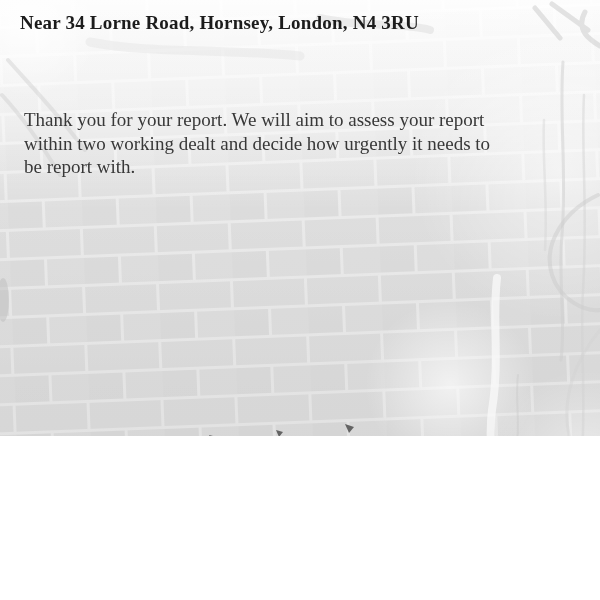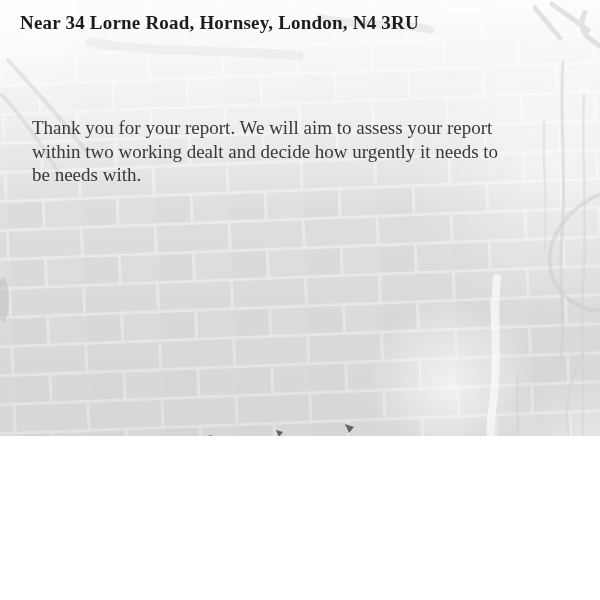--- a/index.html
+++ b/index.html
@@ -23,21 +23,21 @@
       linear-gradient(to top,rgba(118,118,118,.20),rgba(0,0,0,0) 24px),
       linear-gradient(100deg,rgba(130,130,130,.12),rgba(0,0,0,0) 45%);
     background-size:100% 100%,47px 37px,61px 43px,31px 27px,23px 19px,100% 100%,100% 100%,100% 100%;
     clip-path:polygon(0 32px,60px 30px,140px 24px,220px 16px,300px 6px,370px 10px,440px 16px,520px 22px,600px 26px,600px 98px,0 98px);
   }
   .title{
     position:absolute;left:20px;top:12px;margin:0;
     font-size:19px;font-weight:700;color:#1c1c1c;letter-spacing:.2px;white-space:nowrap;
   }
   .message{
-    position:absolute;left:16px;top:100px;margin:16px;
+    position:absolute;left:16px;top:100px;margin:8px;
     font-size:19px;font-weight:400;color:#383838;line-height:23.5px;
   }
   .message .line{white-space:nowrap;}
 </style>
 </head>
 <body>
 
 <div class="stage">
 
   <svg class="photo" viewBox="0 0 600 600" xmlns="http://www.w3.org/2000/svg" aria-hidden="true">
@@ -120,16 +120,16 @@
     <ellipse cx="3" cy="300" rx="6" ry="22" fill="#bdbdbd" opacity="0.5"></ellipse>
   </svg>
 
   <div class="gravel"></div>
 
   <h1 class="title">Near 34 Lorne Road, Hornsey, London, N4 3RU</h1>
 
   <div class="message">
     <div class="line">Thank you for your report. We will aim to assess your report</div>
     <div class="line">within two working dealt and decide how urgently it needs to</div>
-    <div class="line">be needs with.</div>
+    <div class="line">be report with.</div>
   </div>
 
 </div>
 
 </body></html>

